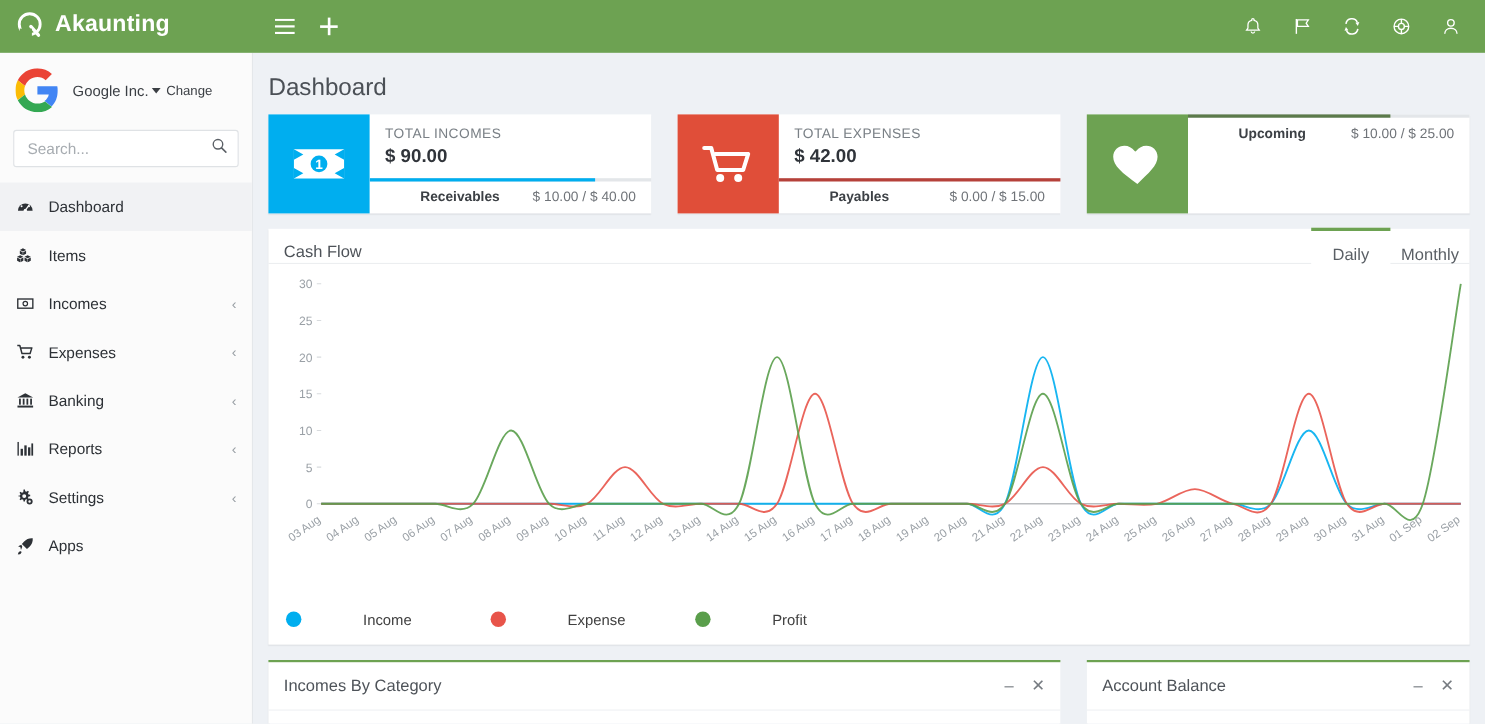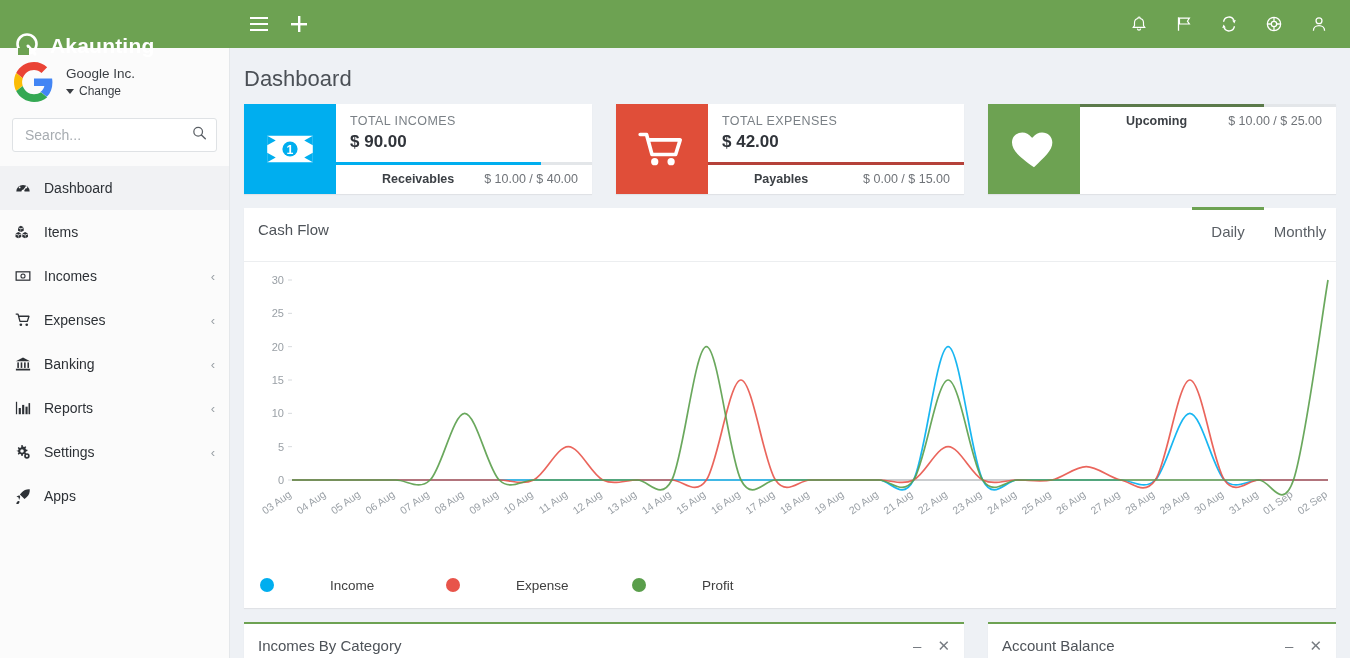--- a/index.html
+++ b/index.html
@@ -9,21 +9,21 @@
     background: #eef1f5; overflow: hidden;
   }
   body { position: relative; }
 
   
   .topbar {
     position: absolute; top: 0; left: 0; width: 1350px; height: 48px;
     background: #6da252; display: flex; align-items: center; z-index: 20;
   }
   .brand {
-    width: 230px; height: 48px; display: flex; align-items: flex-end;
+    width: 230px; height: 48px; display: flex; align-items: flex-start;
     padding-left: 14px; gap: 10px; margin-top: 19px;
   }
   .brand-logo { width: 26px; height: 26px; flex: 0 0 26px; }
   .brand-name {
     color: #ffffff; font-size: 21px; font-weight: bold; letter-spacing: .2px;
   }
   .topbar-actions { display: flex; align-items: center; gap: 22px; padding-left: 20px; }
   .tb-icon {
     color: #ffffff; font-size: 18px; line-height: 1; cursor: pointer;
     display: flex; align-items: center; justify-content: center;
@@ -35,21 +35,21 @@
 
   
   .sidebar {
     position: absolute; top: 48px; left: 0; width: 230px; height: 610px;
     background: #fbfbfb; border-right: 1px solid #e4e7ea; z-index: 10;
   }
   .company {
     display: flex; align-items: center; gap: 12px; padding: 14px 14px 10px 14px;
   }
   .company-logo { width: 40px; height: 40px; flex: 0 0 40px; }
-  .company-text { display: flex; flex-direction: column; gap: 3px; justify-content: space-between; }
+  .company-text { display: flex; flex-direction: row; gap: 3px; justify-content: space-between; }
   .company-name { font-size: 13.5px; color: #3b3f44; }
   .company-change {
     font-size: 12px; color: #3b3f44; display: flex; align-items: center; gap: 5px;
     cursor: pointer;
   }
   .caret-down {
     width: 0; height: 0; border-left: 4px solid transparent;
     border-right: 4px solid transparent; border-top: 5px solid #3b3f44;
   }
   .search-wrap { padding: 6px 12px 12px 12px; }
@@ -115,21 +115,21 @@
     padding: 7px 14px 8px 14px; font-size: 12.5px;
   }
   .card-foot .lbl { color: #3c4045; font-weight: bold; margin-left: 32px; }
   .card-foot .val { color: #6f7378; }
 
   
   .panel {
     background: #fff; margin: 14px 14px 0 14px; box-shadow: 0 1px 1px rgba(0,0,0,.06);
   }
   .panel-head {
-    height: 54px; display: flex; align-items: flex-start;
+    height: 32px; display: flex; align-items: flex-start;
     border-bottom: 1px solid #eceef0; position: relative;
   }
   .panel-title {
     font-size: 15px; color: #4e5359; padding: 13px 0 0 14px; flex: 1;
   }
   .tabs { display: flex; align-items: stretch; height: 46px; margin-top: -1px; }
   .tab {
     width: 72px; display: flex; align-items: center; justify-content: center;
     font-size: 15px; color: #5a5f65; cursor: pointer; border-top: 3px solid transparent;
     background: transparent;

